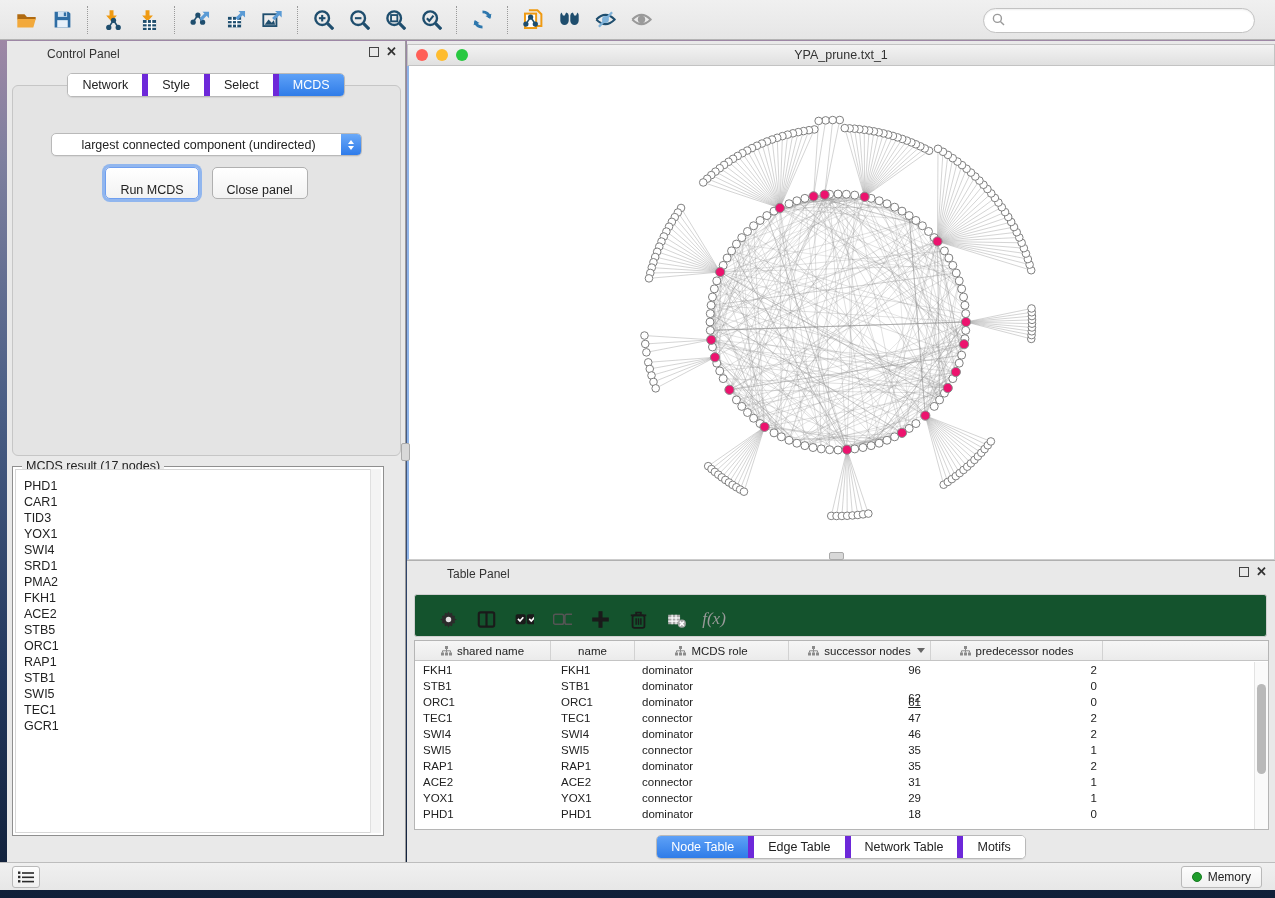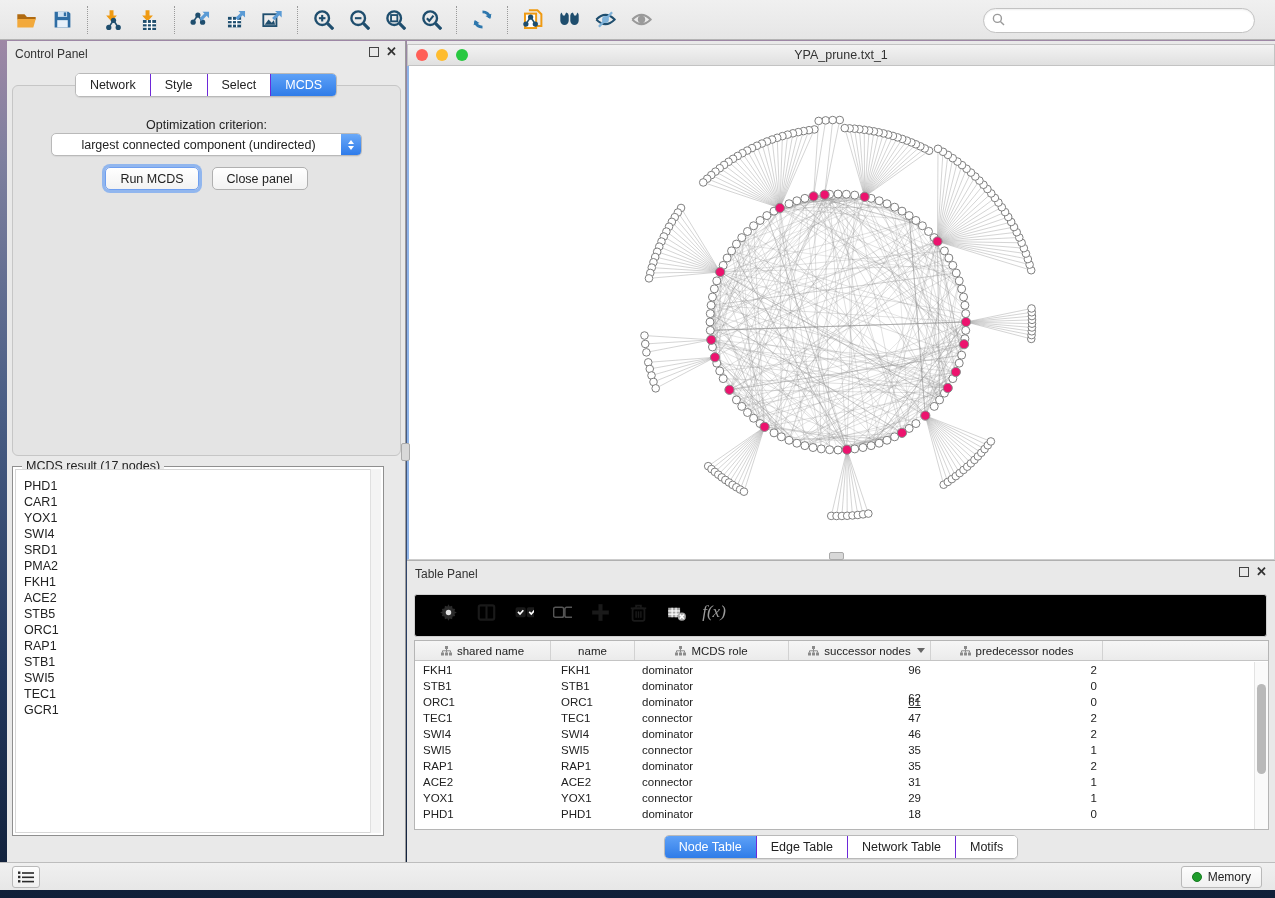--- a/index.html
+++ b/index.html
@@ -14,46 +14,46 @@
     display:flex; align-items:center; padding-left:8px; }
   .tb-btn { width:36px; height:32px; display:flex; align-items:center; justify-content:center; border-radius:4px; }
   .tb-sep { width:0; height:28px; border-left:1px dotted #9a9a9a; margin:0 7px; }
   .search-box { position:absolute; right:20px; top:8px; width:272px; height:25px; background:#fff;
     border:1px solid #c2c2c2; border-radius:13px; display:flex; align-items:center; padding:0 8px; box-shadow:inset 0 1px 2px rgba(0,0,0,.07); }
   .search-box input { border:none; outline:none; flex:1; font-size:12px; margin-left:5px; background:transparent; }
 
   
   .control-panel { position:absolute; left:7px; top:41px; width:399px; height:821px;
     background:#e9e9e9; border-right:1px solid #9b9b9b; }
-  .panel-titlebar { position:relative; height:26px; display:flex; align-items:center; padding:0 8px; }
+  .panel-titlebar { position:relative; height:26px; display:flex; align-items:center; padding:0 8px;margin-left:32px; }
   .panel-title { font-size:12px; color:#333; }
   .win-icons { position:absolute; right:8px; top:6px; display:flex; gap:7px; align-items:center; }
   .float-ico { width:10px; height:10px; border:1.5px solid #444; background:transparent; }
   .close-ico { font-size:13px; font-weight:bold; color:#333; line-height:10px; cursor:default; }
 
   .seg-tabs { display:flex; border:1px solid #b9b9b9; border-radius:5px; overflow:hidden; background:#fff;
     box-shadow:0 1px 1px rgba(0,0,0,.08); }
-  .seg-tab { padding:3px 14px; font-size:12.5px; color:#222; background:#fff; border-right:1px solid #6d28d9;
+  .seg-tab { padding:3px 14px; font-size:12.5px; color:#222; background:#fff; border-right:6px solid #6d28d9;
     height:22px; display:flex; align-items:center; }
   .seg-tab:last-child { border-right:none; }
   .seg-tab.selected { background:linear-gradient(#5ea1f7,#2f7ce8); color:#fff; }
   .cp-tabs-row { position:absolute; left:0; top:32px; width:100%; display:flex; justify-content:center; z-index:2; }
 
   .cp-inner { position:absolute; left:5px; top:44px; width:389px; height:371px;
     background:#e4e4e4; border:1px solid #c6c6c6; border-radius:6px; }
   .opt-label { position:absolute; top:32px; width:100%; text-align:center; font-size:12.5px; }
   .dropdown { position:absolute; left:38px; top:47px; width:311px; height:23px; background:#fff;
     border:1px solid #b9b9b9; border-radius:5px; display:flex; align-items:center; box-shadow:0 1px 1px rgba(0,0,0,.06); }
   .dropdown-value { flex:1; text-align:center; font-size:12.5px; padding-left:4px; white-space:nowrap; }
   .dropdown-stepper { width:20px; height:21px; background:linear-gradient(#6aa9f8,#2e7bea); border-radius:0 4px 4px 0;
     display:flex; flex-direction:column; align-items:center; justify-content:center; gap:2px; }
   .tri-up { width:0; height:0; border-left:3.5px solid transparent; border-right:3.5px solid transparent; border-bottom:4.5px solid #fff; }
   .tri-down { width:0; height:0; border-left:3.5px solid transparent; border-right:3.5px solid transparent; border-top:4.5px solid #fff; }
   .btn { background:linear-gradient(#ffffff,#f2f2f2); border:1px solid #b0b0b0; border-radius:5px;
-    font-size:12.5px; padding:3px 14px; height:23px; color:#222; }
+    font-size:12.5px; padding:15px 14px; height:23px; color:#222; }
   .btn-row { position:absolute; top:81px; width:100%; display:flex; justify-content:center; gap:13px; }
   .btn.focused { box-shadow:0 0 0 3px rgba(77,144,245,.55); border-color:#6f9ff0; }
 
   .mcds-group { position:absolute; left:5px; top:425px; width:372px; height:370px; border:1px solid #8f8f8f; background:#fff; }
   .mcds-legend { position:absolute; left:9px; top:-8px; background:#e9e9e9; padding:0 4px; font-size:12.5px; }
   .mcds-list { position:absolute; inset:2px; background:#fff; border:1px solid #d7d7d7; overflow:hidden; padding:8px 0 0 8px; }
   .mcds-item { font-size:12.5px; line-height:16px; }
   .mcds-scroll { position:absolute; right:2px; top:2px; bottom:2px; width:11px; background:#f4f4f4; border-left:1px solid #e0e0e0; }
 
   
@@ -67,22 +67,22 @@
   .net-titlebar { position:absolute; left:0; top:3px; width:868px; height:22px;
     background:linear-gradient(#f3f3f3,#e0e0e0); border:1px solid #c3c3c3; display:flex; align-items:center; }
   .traffic { display:flex; gap:8px; margin-left:8px; }
   .tl { width:12px; height:12px; border-radius:50%; }
   .net-title { position:absolute; width:100%; text-align:center; font-size:12.5px; color:#333; }
   .net-canvas { position:absolute; left:0; top:25px; width:868px; height:494px; background:#fff;
     border-left:2px solid #8fb4e8; border-right:1px solid #d5d5d5; border-bottom:1px solid #cdcdcd; overflow:hidden; }
 
   
   .table-panel { position:absolute; left:0; top:519px; width:868px; height:302px; background:#e9e9e9; border-top:1px solid #b0b0b0; }
-  .tp-toolbar { position:absolute; left:7px; top:33px; width:853px; height:43px; background:#000000;
-    border:1px solid #cfcfcf; border-radius:3px; display:flex; align-items:flex-start; padding-left:14px; gap:0; }
+  .tp-toolbar { position:absolute; left:7px; top:33px; width:853px; height:43px; background:#14532d;
+    border:1px solid #cfcfcf; border-radius:3px; display:flex; align-items:flex-end; padding-left:14px; gap:0; }
   .tp-ico { width:38px; height:34px; display:flex; align-items:center; justify-content:center; }
   .fx-label { font-family:"Liberation Serif", serif; font-style:italic; font-size:17px; color:#9a9a9a; }
   .tbl-wrap { position:absolute; left:7px; top:79px; width:855px; height:190px; background:#fff; border:1px solid #b5b5b5; }
   .tbl-header { display:flex; height:20px; border-bottom:1px solid #c4c4c4; background:linear-gradient(#f6f6f6,#ebebeb); }
   .th { display:flex; align-items:center; justify-content:center; gap:5px; font-size:11.5px; color:#222;
     border-right:1px solid #d2d2d2; position:relative; }
   .th .sort { position:absolute; right:5px; }
   .tbl-body { position:absolute; left:0; top:21px; right:14px; bottom:0; overflow:hidden; }
   .tr { display:flex; height:16px; align-items:center; }
   .td { font-size:11.5px; white-space:nowrap; overflow:hidden; }
@@ -263,39 +263,39 @@
     <div class="cp-tabs-row">
         <div class="seg-tabs" id="cp-tabs">
           <div class="seg-tab">Network</div>
           <div class="seg-tab">Style</div>
           <div class="seg-tab">Select</div>
           <div class="seg-tab selected">MCDS</div>
         </div>
       </div>
 
     <div class="cp-inner">
-      <div class="opt-label">Optimization criterion:</div>
       <div class="dropdown">
         <span class="dropdown-value">largest connected component (undirected)</span>
         <span class="dropdown-stepper">
             <span class="tri-up"></span>
             <span class="tri-down"></span>
           </span>
       </div>
       <div class="btn-row">
         <button class="btn focused">Run MCDS</button>
         <button class="btn">Close panel</button>
       </div>
     </div>
 
     <div class="mcds-group">
       <span class="mcds-legend">MCDS result (17 nodes)</span>
       <div class="mcds-list" id="mcds-list">
           <div class="mcds-item">PHD1</div>
           <div class="mcds-item">CAR1</div>
+          <div class="mcds-item">TID3</div>
           <div class="mcds-item">YOX1</div>
           <div class="mcds-item">SWI4</div>
           <div class="mcds-item">SRD1</div>
           <div class="mcds-item">PMA2</div>
           <div class="mcds-item">FKH1</div>
           <div class="mcds-item">ACE2</div>
           <div class="mcds-item">STB5</div>
           <div class="mcds-item">ORC1</div>
           <div class="mcds-item">RAP1</div>
           <div class="mcds-item">STB1</div>

